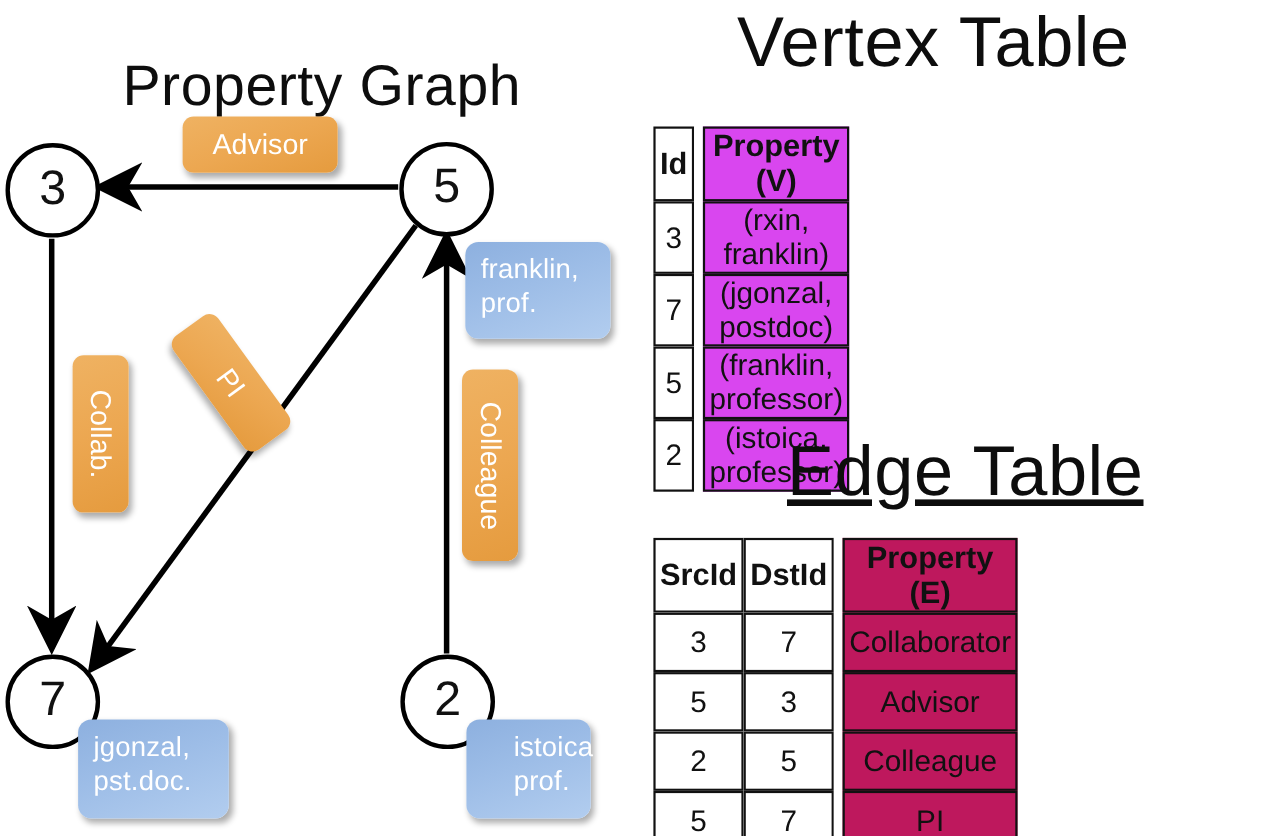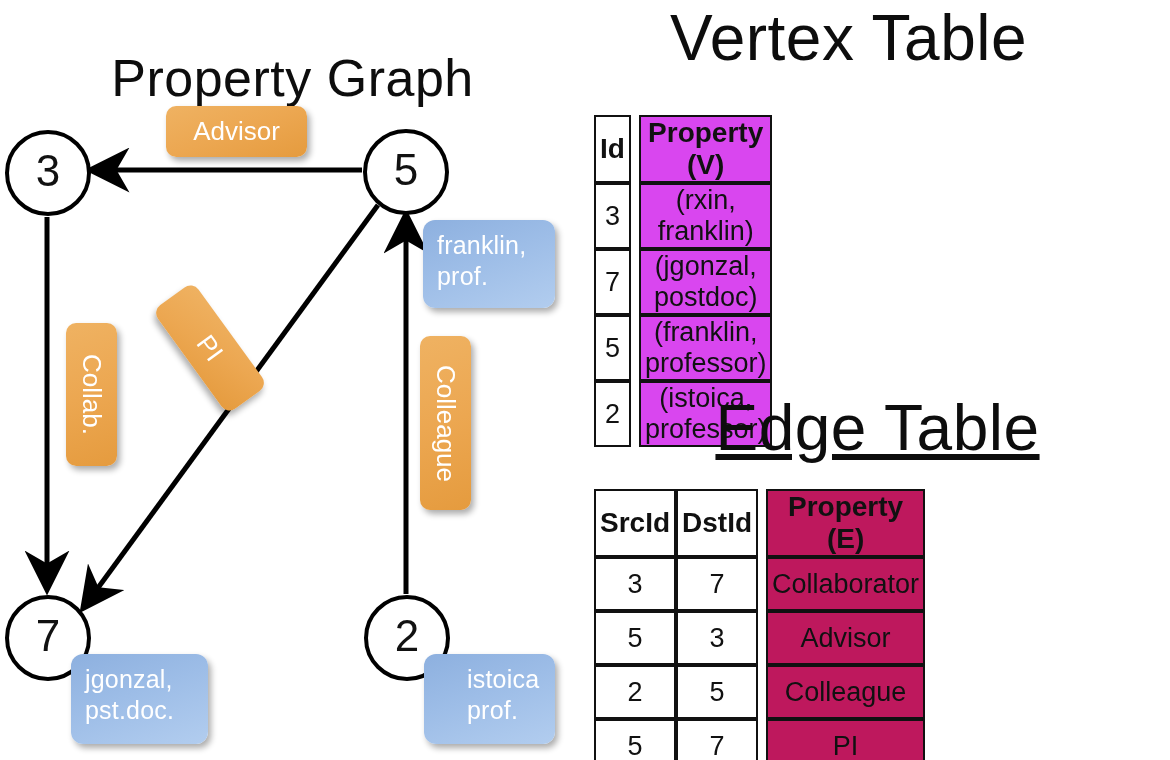--- a/index.html
+++ b/index.html
@@ -136,21 +136,21 @@
   </div>
 
   <div class="vbox" style="left:423px;top:189px;width:132px;height:88px;margin-top:31px;">
     <div>franklin,</div>
     <div>prof.</div>
   </div>
   <div class="vbox" style="left:71px;top:654px;width:137px;height:90px;">
     <div>jgonzal,</div>
     <div>pst.doc.</div>
   </div>
-  <div class="vbox" style="left:424px;top:654px;width:131px;height:90px;padding-left:43px;">
+  <div class="vbox" style="left:424px;top:654px;width:113px;height:90px;padding-left:43px;">
     <div>istoica</div>
     <div>prof.</div>
   </div>
 
   <div class="ebox" style="left:166px;top:106px;width:141px;height:51px;">
     <span>Advisor</span>
   </div>
 
   <div class="ebox vert" style="left:66px;top:323px;width:51px;height:143px;">
     <span>Collab.</span>

